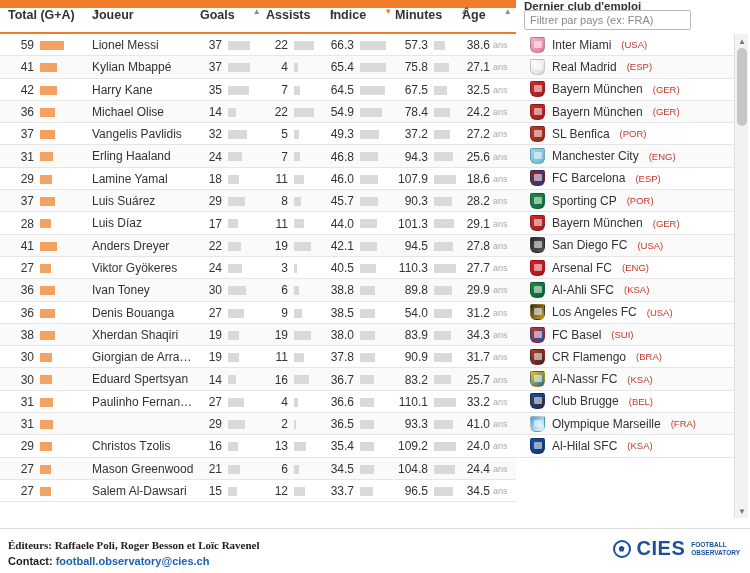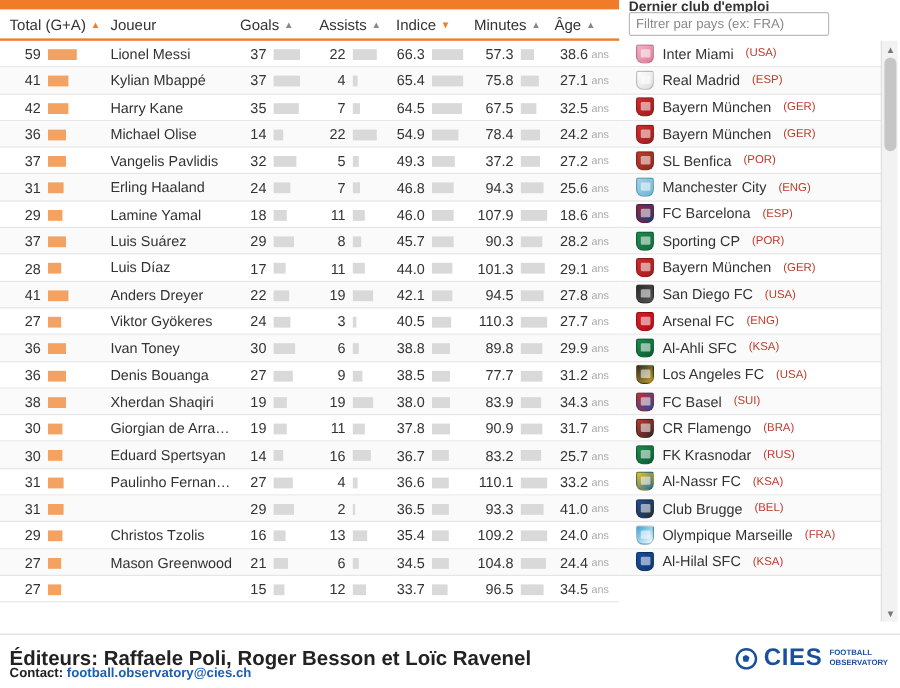--- a/index.html
+++ b/index.html
@@ -27,22 +27,22 @@
   }
 
   
   .table-header {
     position: absolute; top: 8px; left: 0; width: 516px; height: 26px;
     border-bottom: 2px solid #f07b28;
     background: #ffffff;
   }
   .th {
     position: absolute; top: 0; height: 26px;
-    font-size: 12.5px; font-weight: normal; color: #333333;
-    display: flex; align-items: center; gap: 4px;
+    font-size: 12.5px; font-weight: bold; color: #333333;
+    display: flex; align-items: flex-start; gap: 18px;
     white-space: nowrap;
   }
   .th .sorticon { font-size: 8px; color: #f07b28; line-height: 1; }
   .th .sorticon.gray { color: #888888; }
 
   .th-total   { left: 8px; }
   .th-joueur  { left: 92px; }
   .th-goals   { left: 200px; }
   .th-assists { left: 266px; }
   .th-indice  { left: 330px; }
@@ -145,21 +145,21 @@
   .scroll-arrow.down { bottom: 0; }
 
   
   .footer {
     position: absolute; left: 0; top: 528px; width: 750px; height: 45px;
     border-top: 1px solid #dddddd;
     background: #ffffff;
   }
   .footer-line1 {
     position: absolute; left: 8px; top: 10px;
-    font-size: 17px; font-weight: bold; color: #222222;
+    font-size: 11px; font-weight: bold; color: #222222; font-family: Liberation Serif, serif;
   }
   .footer-line2 {
     position: absolute; left: 8px; top: 26px;
     font-size: 11px; font-weight: bold; color: #222222;
   }
   .footer-line2 .mail { color: #1a5fb4; font-weight: bold; }
 
   .logo {
     position: absolute; right: 10px; top: 8px;
     display: flex; align-items: center; gap: 6px;
@@ -407,21 +407,21 @@
         <div class="row">
           <div class="cell c-total">36</div>
           <div class="bar-total" style="width: 14.6441px;"></div>
           <div class="cell c-name">Denis Bouanga</div>
           <div class="cell c-goals">27</div>
           <div class="bar-goals" style="width: 16.0541px;"></div>
           <div class="cell c-assists">9</div>
           <div class="bar-assists" style="width: 8.18182px;"></div>
           <div class="cell c-indice">38.5</div>
           <div class="bar-indice" style="width: 15.098px;"></div>
-          <div class="cell c-minutes">77.7</div>
+          <div class="cell c-minutes">54.0</div>
           <div class="bar-minutes" style="width: 18.0707px;"></div>
           <div class="cell c-age">31.2</div>
           <div class="cell c-ans">ans</div>
         </div>
         <div class="row">
           <div class="cell c-total">38</div>
           <div class="bar-total" style="width: 15.4576px;"></div>
           <div class="cell c-name">Xherdan Shaqiri</div>
           <div class="cell c-goals">19</div>
           <div class="bar-goals" style="width: 11.2973px;"></div>
@@ -519,20 +519,21 @@
           <div class="cell c-indice">34.5</div>
           <div class="bar-indice" style="width: 13.5294px;"></div>
           <div class="cell c-minutes">104.8</div>
           <div class="bar-minutes" style="width: 20.903px;"></div>
           <div class="cell c-age">24.4</div>
           <div class="cell c-ans">ans</div>
         </div>
         <div class="row">
           <div class="cell c-total">27</div>
           <div class="bar-total" style="width: 10.9831px;"></div>
+          <div class="cell c-name">Salem Al-Dawsari</div>
           <div class="cell c-goals">15</div>
           <div class="bar-goals" style="width: 8.91892px;"></div>
           <div class="cell c-assists">12</div>
           <div class="bar-assists" style="width: 10.9091px;"></div>
           <div class="cell c-indice">33.7</div>
           <div class="bar-indice" style="width: 13.2157px;"></div>
           <div class="cell c-minutes">96.5</div>
           <div class="bar-minutes" style="width: 19.2475px;"></div>
           <div class="cell c-age">34.5</div>
           <div class="cell c-ans">ans</div>
@@ -608,25 +609,20 @@
           <div class="crest" style="background: linear-gradient(135deg, rgb(208, 43, 43) 0%, rgb(27, 79, 160) 100%);"></div>
           <span class="club-name">FC Basel</span>
           <span class="club-country">(SUI)</span>
         </div>
         <div class="club-row">
           <div class="crest" style="background: linear-gradient(135deg, rgb(192, 57, 43) 0%, rgb(43, 43, 43) 100%);"></div>
           <span class="club-name">CR Flamengo</span>
           <span class="club-country">(BRA)</span>
         </div>
         <div class="club-row">
-          <div class="crest" style="background: linear-gradient(135deg, rgb(29, 138, 78) 0%, rgb(13, 92, 51) 100%);"></div>
-          <span class="club-name">FK Krasnodar</span>
-          <span class="club-country">(RUS)</span>
-        </div>
-        <div class="club-row">
           <div class="crest" style="background: linear-gradient(135deg, rgb(240, 196, 25) 0%, rgb(27, 107, 168) 100%);"></div>
           <span class="club-name">Al-Nassr FC</span>
           <span class="club-country">(KSA)</span>
         </div>
         <div class="club-row">
           <div class="crest" style="background: linear-gradient(135deg, rgb(27, 79, 160) 0%, rgb(43, 43, 43) 100%);"></div>
           <span class="club-name">Club Brugge</span>
           <span class="club-country">(BEL)</span>
         </div>
         <div class="club-row">

